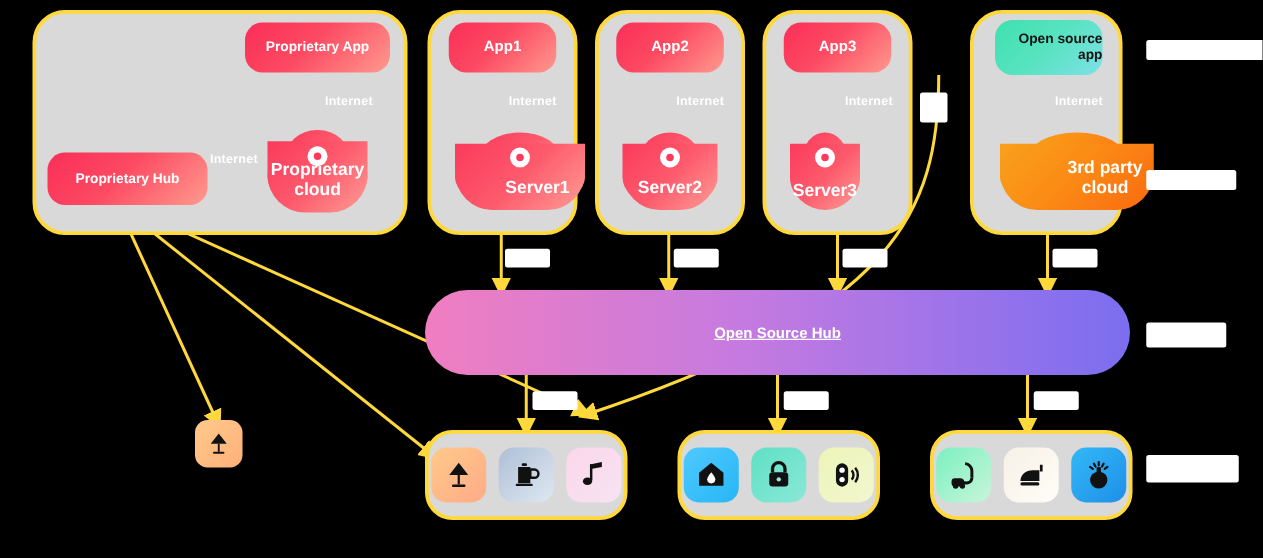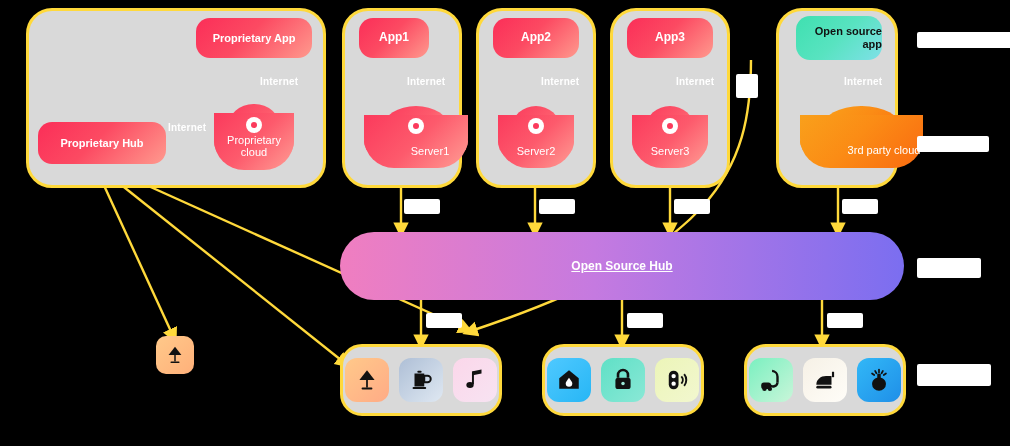--- a/index.html
+++ b/index.html
@@ -24,21 +24,21 @@
   .cloud{position:absolute;display:flex;align-items:flex-end;justify-content:center;}
   .cloud .body{position:absolute;left:0;top:14%;width:100%;height:86%;
                border-radius:0 0 30px 30px;}
   .cloud .lobeL{position:absolute;left:0;top:26%;width:56%;height:62%;border-radius:50%;}
   .cloud .lobeR{position:absolute;right:0;top:26%;width:56%;height:62%;border-radius:50%;}
   .cloud .lobeT{position:absolute;left:18%;top:0;width:64%;height:70%;border-radius:50%;}
   .cloud.red .body,.cloud.red .lobeL,.cloud.red .lobeR,.cloud.red .lobeT{
       background:linear-gradient(135deg,#fb3a5c 0%,#fd5a6c 50%,#ff9d94 100%);}
   .cloud.orange .body,.cloud.orange .lobeL,.cloud.orange .lobeR,.cloud.orange .lobeT{
       background:linear-gradient(135deg,#f9a01b 0%,#fb8c15 45%,#f96a10 100%);}
-  .cloud .label{position:relative;z-index:4;color:#fff;font-weight:400;font-size:11px;
+  .cloud .label{position:relative;z-index:4;color:#fff;font-weight:700;font-size:14px;
                 text-align:center;line-height:1.15;width:100%;padding-bottom:14%;}
   .cloud .eye{position:absolute;z-index:5;left:50%;transform:translateX(-50%);top:20%;
               width:16px;height:16px;border-radius:50%;background:#fff;
               display:flex;align-items:center;justify-content:center;}
   .cloud .eye i{display:block;width:6px;height:6px;border-radius:50%;
                 background:#fb3a5c;}
 
   
   .tile-group{position:absolute;background:#d9d9d9;border:3px solid #ffd93b;
               border-radius:22px;box-sizing:border-box;display:flex;
@@ -116,21 +116,21 @@
     <div class="label">Proprietary cloud</div>
   </div>
 
   <div class="net-label" style="left:152px;top:122px;">Internet</div>
 
   <div class="pill red" style="left:22px;top:122px;width:128px;height:42px;font-size:11px;">
     <span>Proprietary Hub</span>
   </div>
 
   <div class="group-box" style="left:326px;top:8px;width:120px;height:180px;"></div>
-  <div class="pill red" style="left:343px;top:18px;width:70px;height:40px;font-size:12px;">
+  <div class="pill red" style="left:343px;top:18px;width:86px;height:40px;font-size:12px;">
     <span>App1</span>
   </div>
   <div class="net-label" style="left:391px;top:76px;">Internet</div>
   <div class="cloud red" style="left:348px;top:106px;width:76px;height:62px;padding-left:28px;">
     <div class="lobeT"></div>
     <div class="lobeL"></div>
     <div class="lobeR"></div>
     <div class="body"></div>
     <div class="eye">
         <i></i>
@@ -152,21 +152,21 @@
         <i></i>
       </div>
     <div class="label">Server2</div>
   </div>
 
   <div class="group-box" style="left:594px;top:8px;width:120px;height:180px;"></div>
   <div class="pill red" style="left:611px;top:18px;width:86px;height:40px;font-size:12px;">
     <span>App3</span>
   </div>
   <div class="net-label" style="left:660px;top:76px;">Internet</div>
-  <div class="cloud red" style="left:616px;top:106px;width:76px;height:62px;">
+  <div class="cloud red" style="left:616px;top:106px;width:56px;height:62px;">
     <div class="lobeT"></div>
     <div class="lobeL"></div>
     <div class="lobeR"></div>
     <div class="body"></div>
     <div class="eye">
         <i></i>
       </div>
     <div class="label">Server3</div>
   </div>
 

